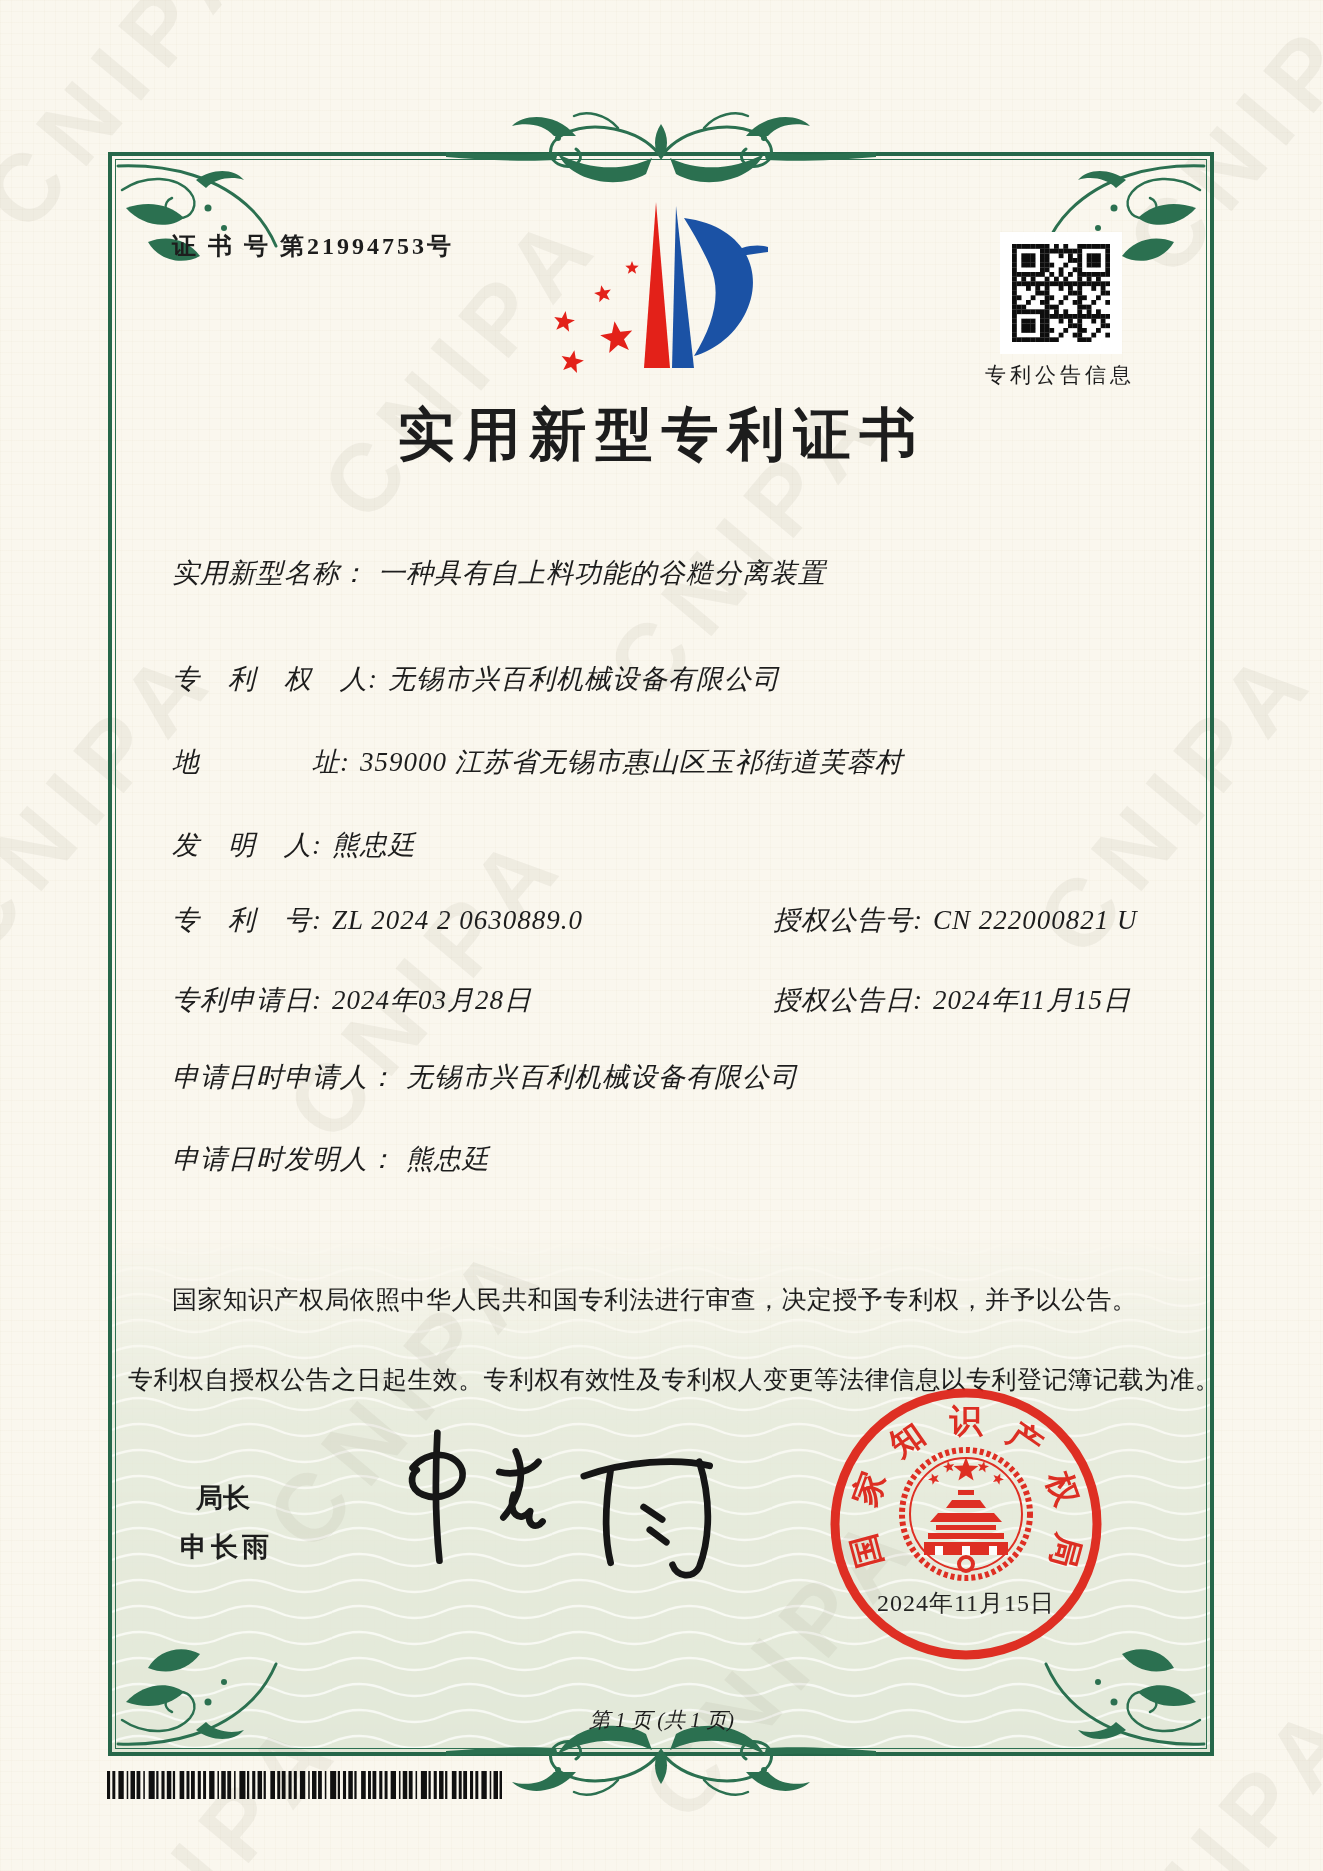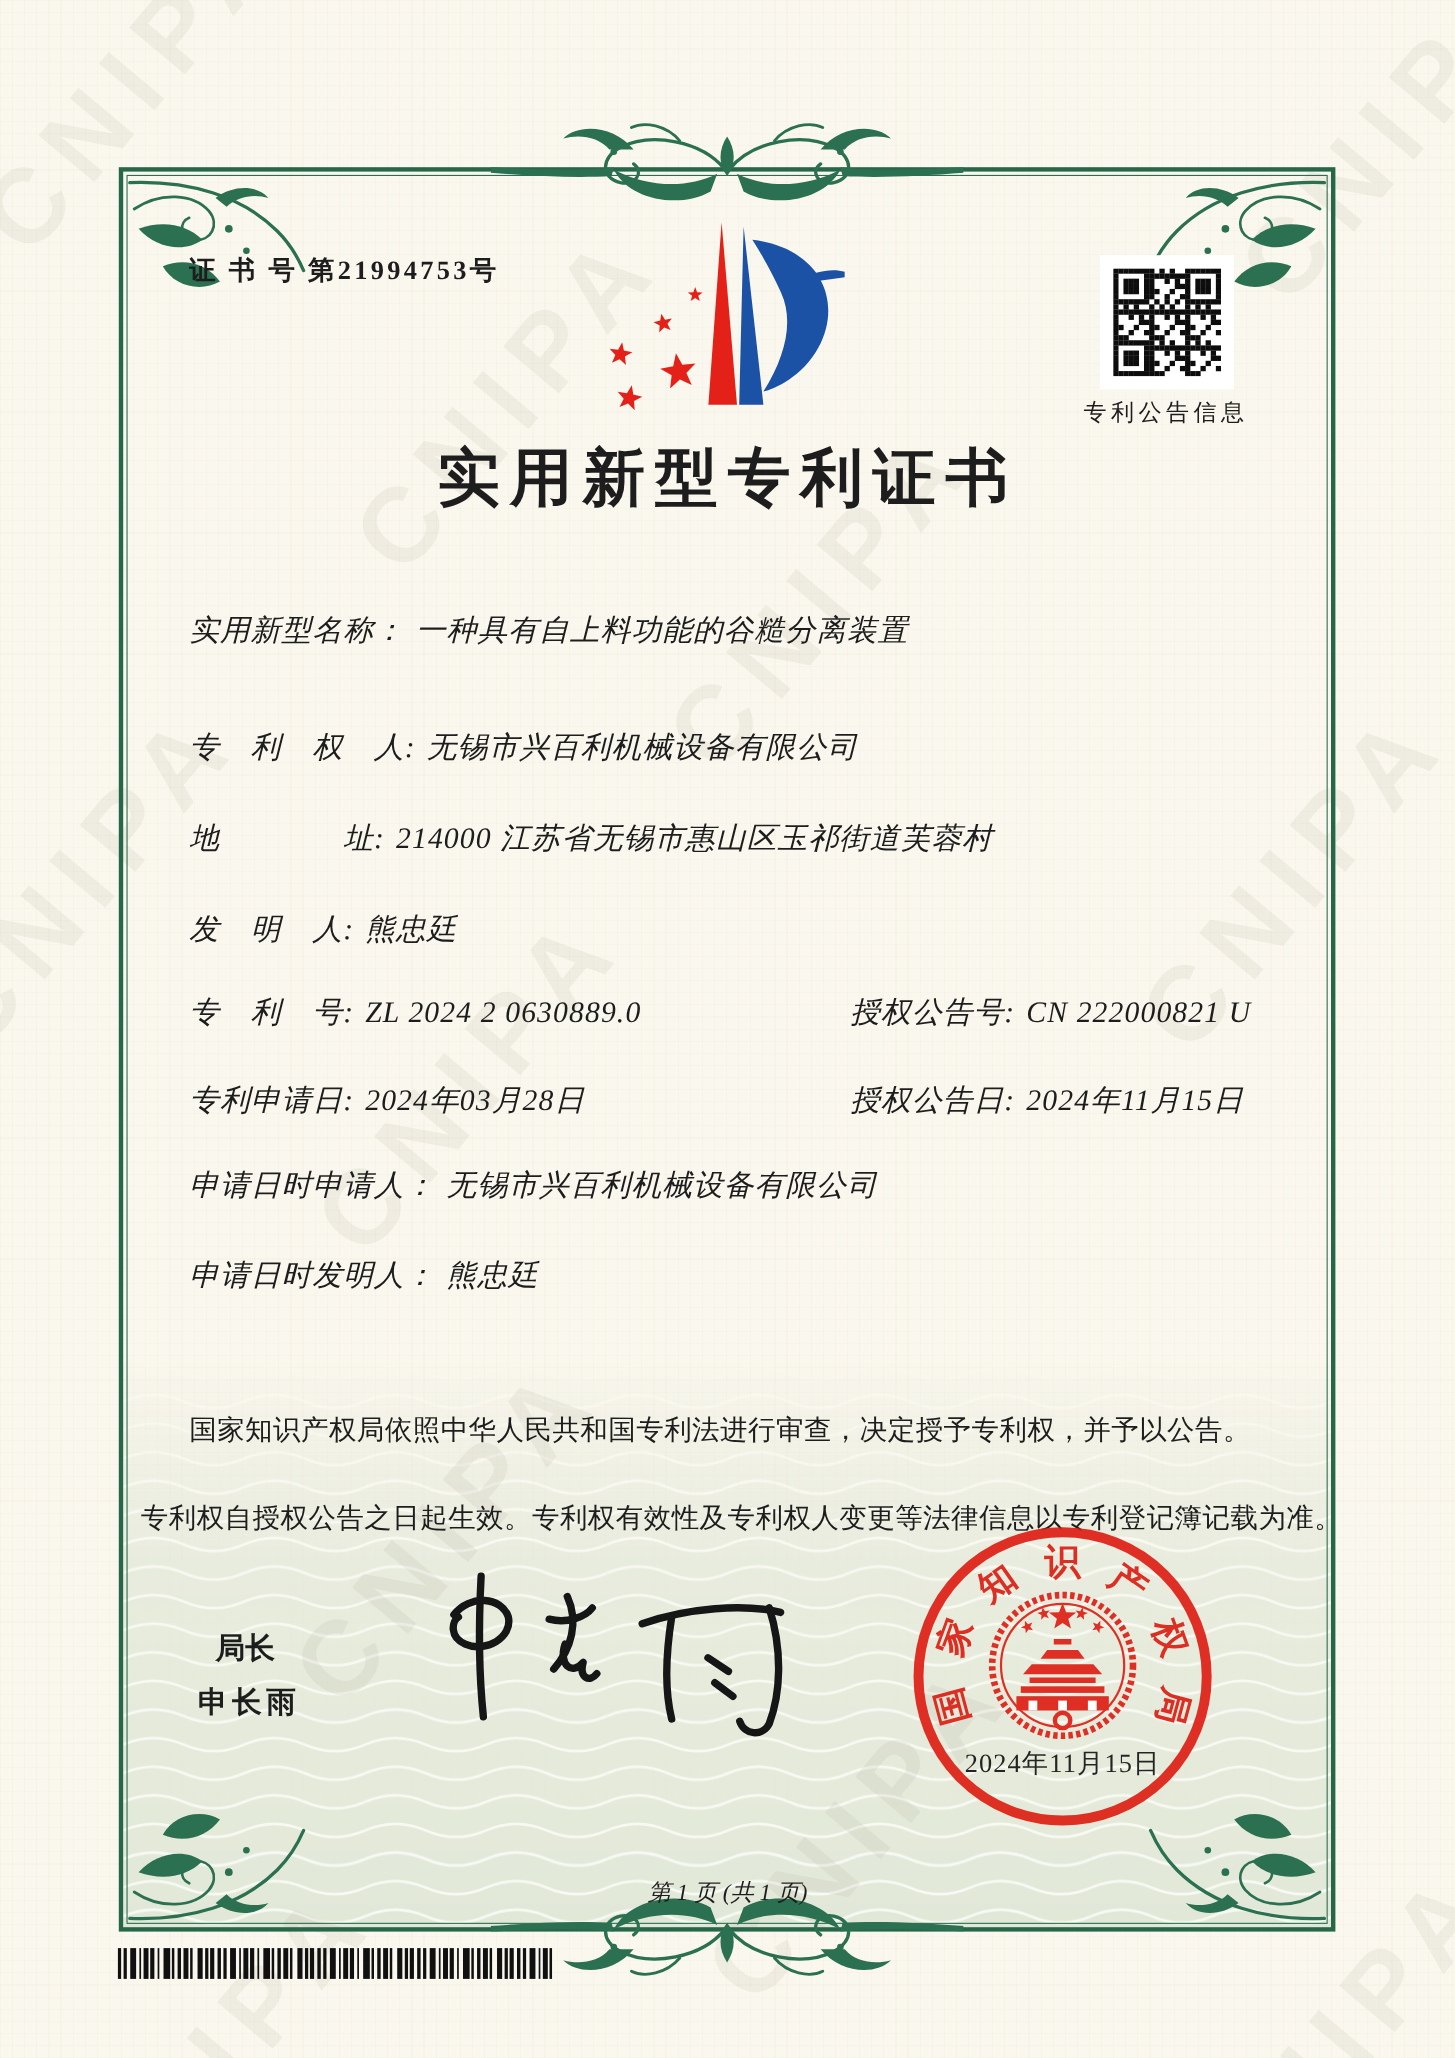--- a/index.html
+++ b/index.html
@@ -400,21 +400,21 @@
 
     <div class="title">实用新型专利证书</div>
 
     <div class="row" style="top:555px;">
       <span class="label">实用新型名称：</span><span class="value">一种具有自上料功能的谷糙分离装置</span>
     </div>
     <div class="row" style="top:661px;">
       <span class="label">专　利　权　人:</span><span class="value">无锡市兴百利机械设备有限公司</span>
     </div>
     <div class="row" style="top:744px;">
-      <span class="label">地　　　　址:</span><span class="value">214000 江苏省无锡市惠山区玉祁街道芙蓉村</span>
+      <span class="label">地　　　　址:</span><span class="value">359000 江苏省无锡市惠山区玉祁街道芙蓉村</span>
     </div>
     <div class="row" style="top:827px;">
       <span class="label">发　明　人:</span><span class="value">熊忠廷</span>
     </div>
     <div class="row" style="top:902px;">
       <span class="label">专　利　号:</span><span class="value">ZL 2024 2 0630889.0</span>
     </div>
     <div class="row rcol" style="top:902px;">
       <span class="label">授权公告号:</span><span class="value">CN 222000821 U</span>
     </div>

